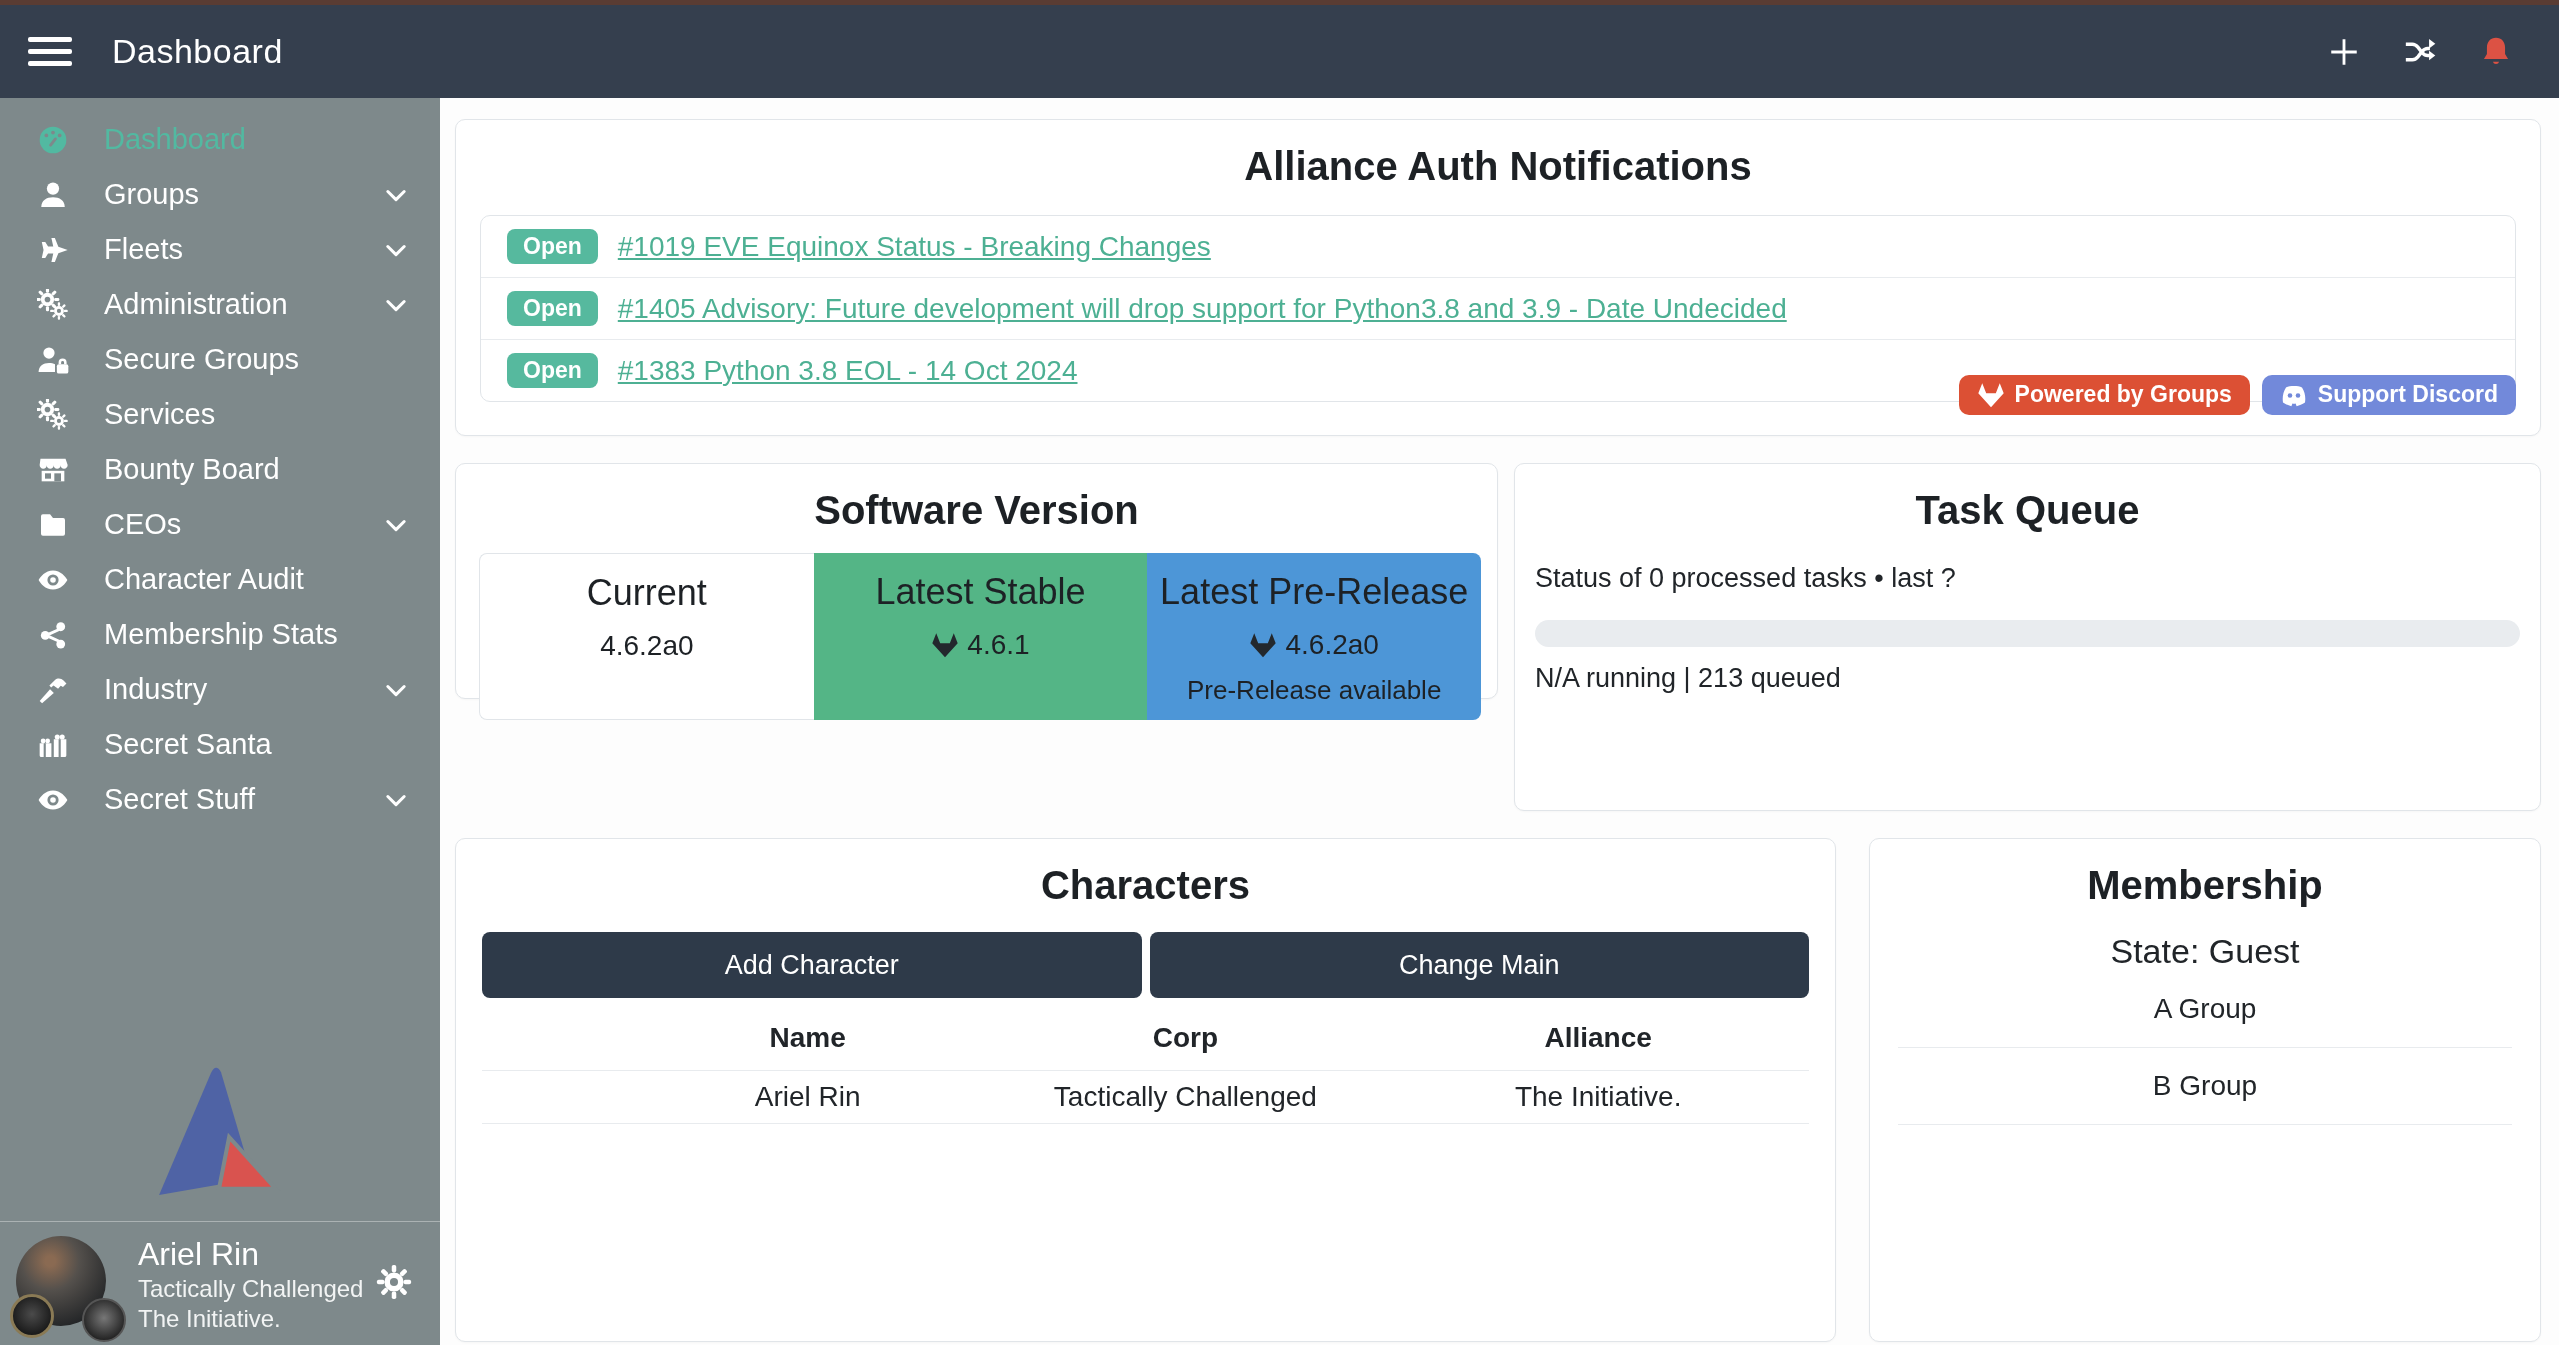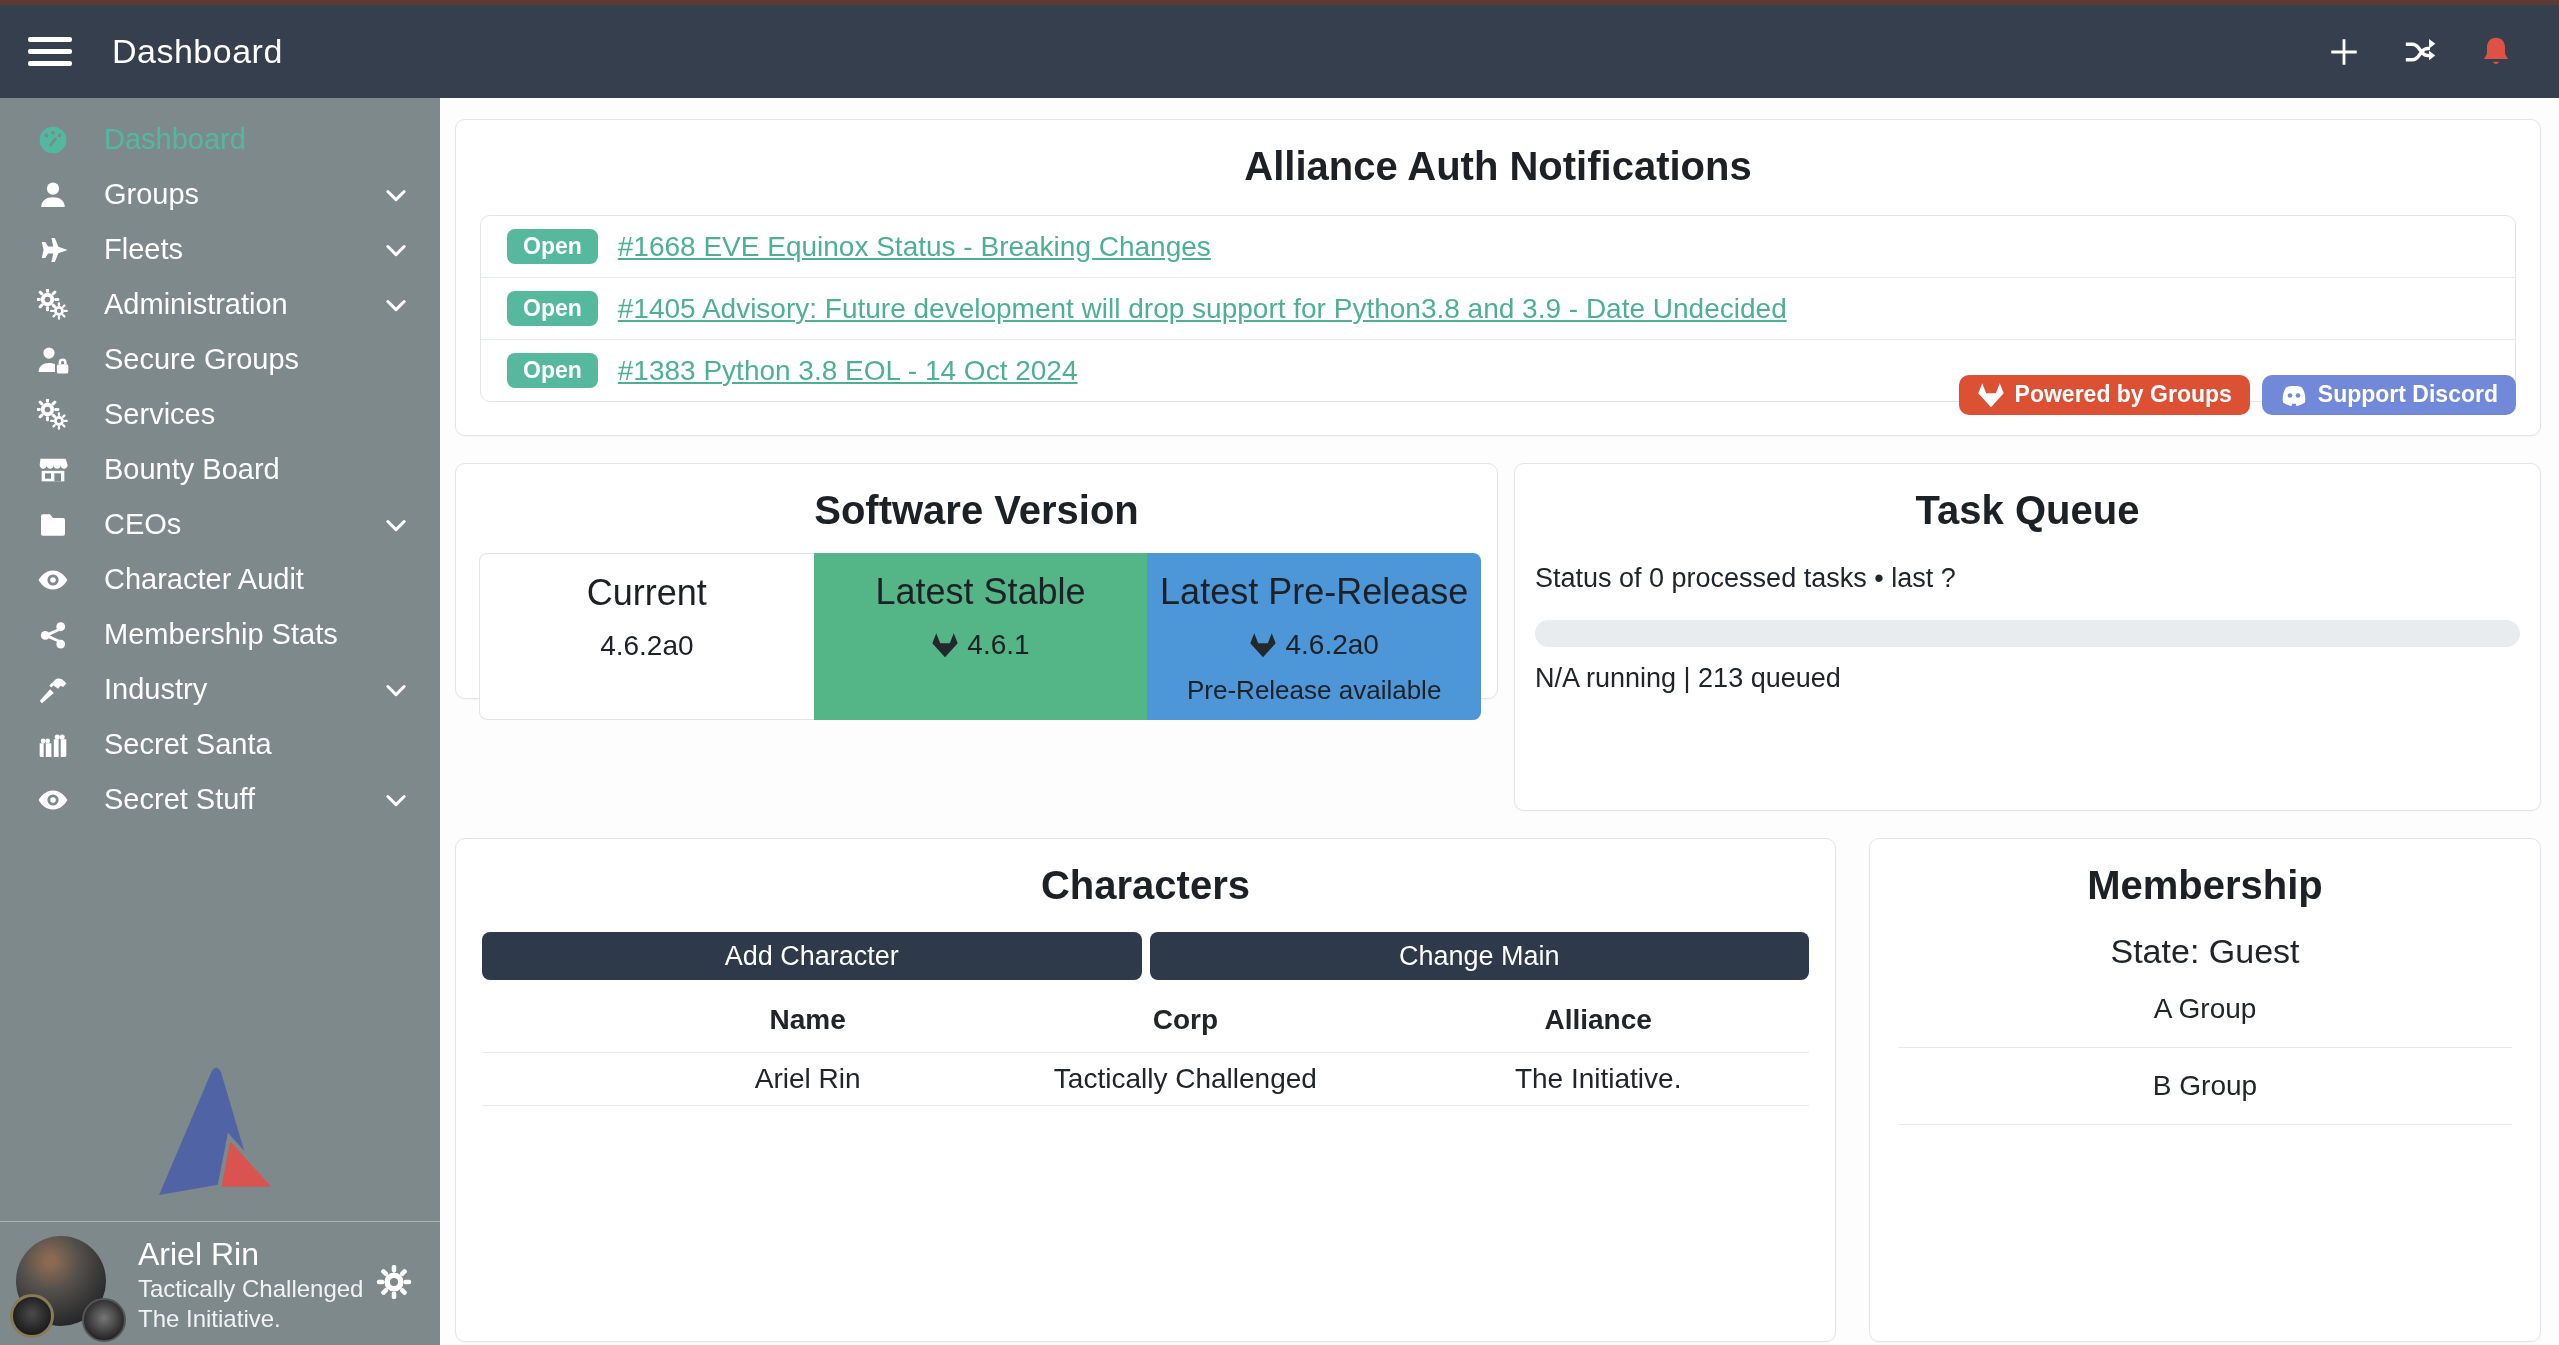--- a/index.html
+++ b/index.html
@@ -73,21 +73,21 @@
   
   .tq-panel{flex:1;height:348px;padding:0 20px;}
   .tq-status{font-size:27px;margin-top:30px;}
   .progress{height:27px;background:#e9ecef;border-radius:14px;margin-top:26px;overflow:hidden;}
   .progress-fill{height:100%;background:var(--sidebar-active);width:0;}
   .tq-queue{font-size:27px;margin-top:16px;}
   
   .row3{display:flex;gap:33px;margin-top:27px;}
   .chars-panel{width:1381px;height:504px;flex-shrink:0;padding:0 26px;}
   .btn-row{display:flex;gap:8px;margin-top:24px;}
-  .btn-dark{flex:1;background:var(--btn-dark);color:#fff;border:none;border-radius:8px;height:48px;font-size:27px;font-family:inherit;cursor:pointer;}
+  .btn-dark{flex:1;background:var(--btn-dark);color:#fff;border:none;border-radius:8px;height:66px;font-size:27px;font-family:inherit;cursor:pointer;}
   .ctable{margin-top:4px;}
   .ct-head,.ct-row{display:grid;grid-template-columns:150px 1fr 1.15fr 1.2fr;align-items:center;text-align:center;}
   .ct-head{font-size:28px;font-weight:700;padding:20px 0 16px;border-bottom:1px solid #e8ebee;}
   .ct-row{font-size:28px;padding:10px 0;border-bottom:1px solid #e8ebee;}
   .ct-avatar{width:52px;height:52px;border-radius:50%;margin:0 auto;background:radial-gradient(circle at 40% 30%,#7a6a58 8%,#4a4846 40%,#1f2123 80%);}
   
   .member-panel{flex:1;height:504px;padding:0 28px;}
   .m-state{text-align:center;font-size:34px;margin-top:24px;}
   .m-group{text-align:center;font-size:28px;padding:22px 0;border-bottom:1px solid #e8ebee;}
 </style>
@@ -387,21 +387,21 @@
     </div>
   </aside>
 
   <main class="content">
 
     <section class="panel notif-panel">
       <h2 class="panel-title">Alliance Auth Notifications</h2>
       <div class="list-group">
         <div class="lg-row">
           <span class="badge-open">Open</span>
-          <a class="lg-link">#1668 EVE Equinox Status - Breaking Changes</a>
+          <a class="lg-link">#1019 EVE Equinox Status - Breaking Changes</a>
         </div>
         <div class="lg-row">
           <span class="badge-open">Open</span>
           <a class="lg-link">#1405 Advisory: Future development will drop support for Python3.8 and 3.9 - Date Undecided</a>
         </div>
         <div class="lg-row">
           <span class="badge-open">Open</span>
           <a class="lg-link">#1383 Python 3.8 EOL - 14 Oct 2024</a>
         </div>
       </div>

